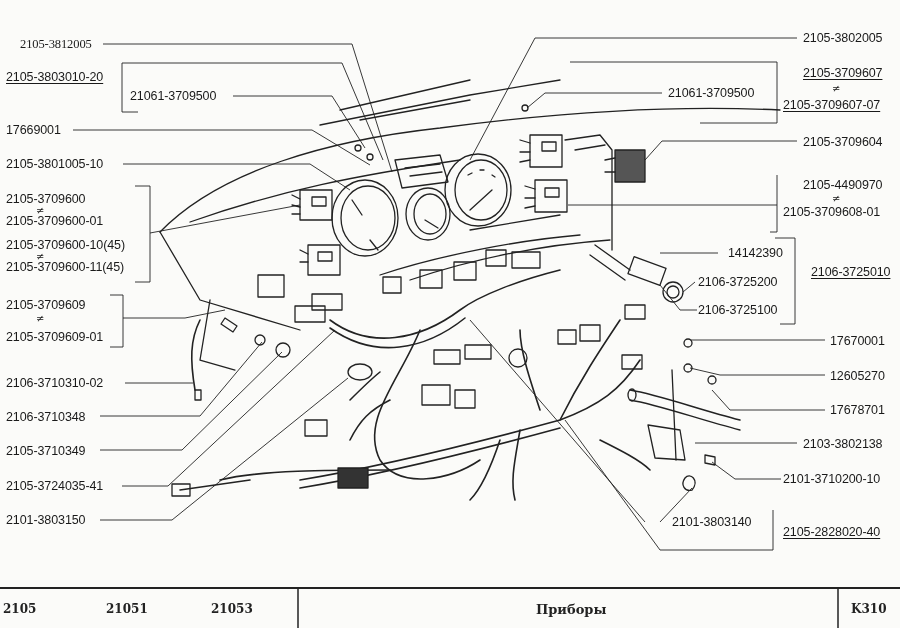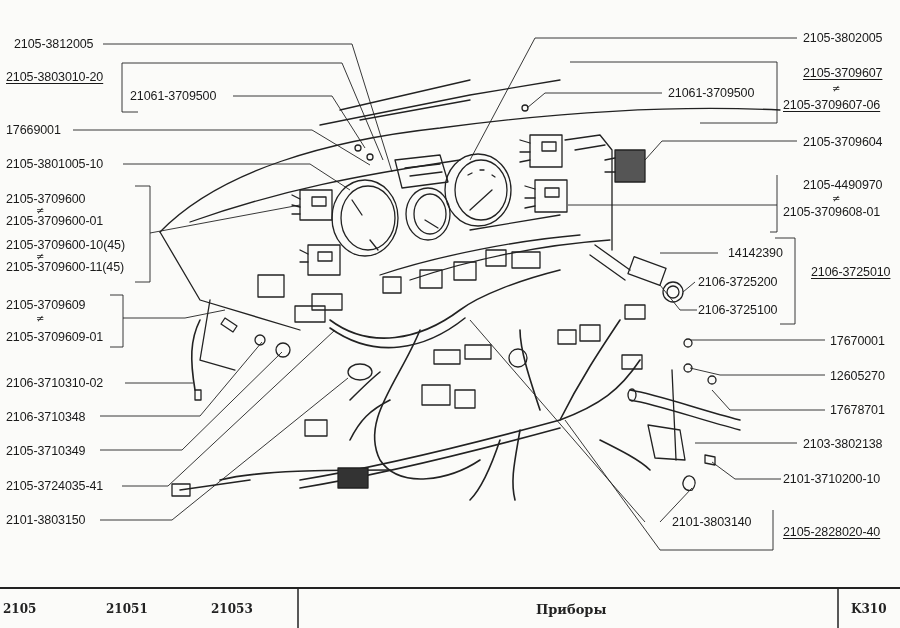--- a/index.html
+++ b/index.html
@@ -187,21 +187,21 @@
       <path d="M773 510 L 773 550 L 660 550 L 565 420"></path>
     </g>
 
     <g stroke="#222" fill="none">
       <path d="M0 588 L 900 588" stroke-width="2"></path>
       <path d="M298 589 L 298 628" stroke-width="1.5"></path>
       <path d="M838 589 L 838 628" stroke-width="1.5"></path>
     </g>
   </svg>
 
-  <span class="lbl" style="left:14px; top:37px;">2105-3812005</span>
+  <span class="lbl" style="left:20px; top:37px;font-family:Liberation Serif, serif;">2105-3812005</span>
   <span class="lbl u" style="left:6px; top:70px;">2105-3803010-20</span>
   <span class="lbl" style="left:130px; top:89px;">21061-3709500</span>
   <span class="lbl" style="left:6px; top:123px;">17669001</span>
   <span class="lbl" style="left:6px; top:157px;">2105-3801005-10</span>
 
   <span class="lbl" style="left:6px; top:192px;">2105-3709600</span>
   <span class="neq" style="left:36px; top:206px;">≠</span>
   <span class="lbl" style="left:6px; top:214px;">2105-3709600-01</span>
   <span class="lbl" style="left:6px; top:238px;">2105-3709600-10(45)</span>
   <span class="neq" style="left:36px; top:252px;">≠</span>
@@ -213,21 +213,21 @@
 
   <span class="lbl" style="left:6px; top:376px;">2106-3710310-02</span>
   <span class="lbl" style="left:6px; top:410px;">2106-3710348</span>
   <span class="lbl" style="left:6px; top:444px;">2105-3710349</span>
   <span class="lbl" style="left:6px; top:479px;">2105-3724035-41</span>
   <span class="lbl" style="left:6px; top:513px;">2101-3803150</span>
 
   <span class="lbl" style="left:803px; top:31px;">2105-3802005</span>
   <span class="lbl u" style="left:803px; top:66px;">2105-3709607</span>
   <span class="neq" style="left:832px; top:84px;">≠</span>
-  <span class="lbl u" style="left:783px; top:98px;">2105-3709607-06</span>
+  <span class="lbl u" style="left:783px; top:98px;">2105-3709607-07</span>
   <span class="lbl" style="left:668px; top:86px;">21061-3709500</span>
   <span class="lbl" style="left:803px; top:135px;">2105-3709604</span>
   <span class="lbl" style="left:803px; top:178px;">2105-4490970</span>
   <span class="neq" style="left:832px; top:194px;">≠</span>
   <span class="lbl" style="left:783px; top:205px;">2105-3709608-01</span>
 
   <span class="lbl" style="left:728px; top:246px;">14142390</span>
   <span class="lbl" style="left:698px; top:275px;">2106-3725200</span>
   <span class="lbl" style="left:698px; top:303px;">2106-3725100</span>
   <span class="lbl u" style="left:803px; top:265px;margin-left:8px;">2106-3725010</span>

